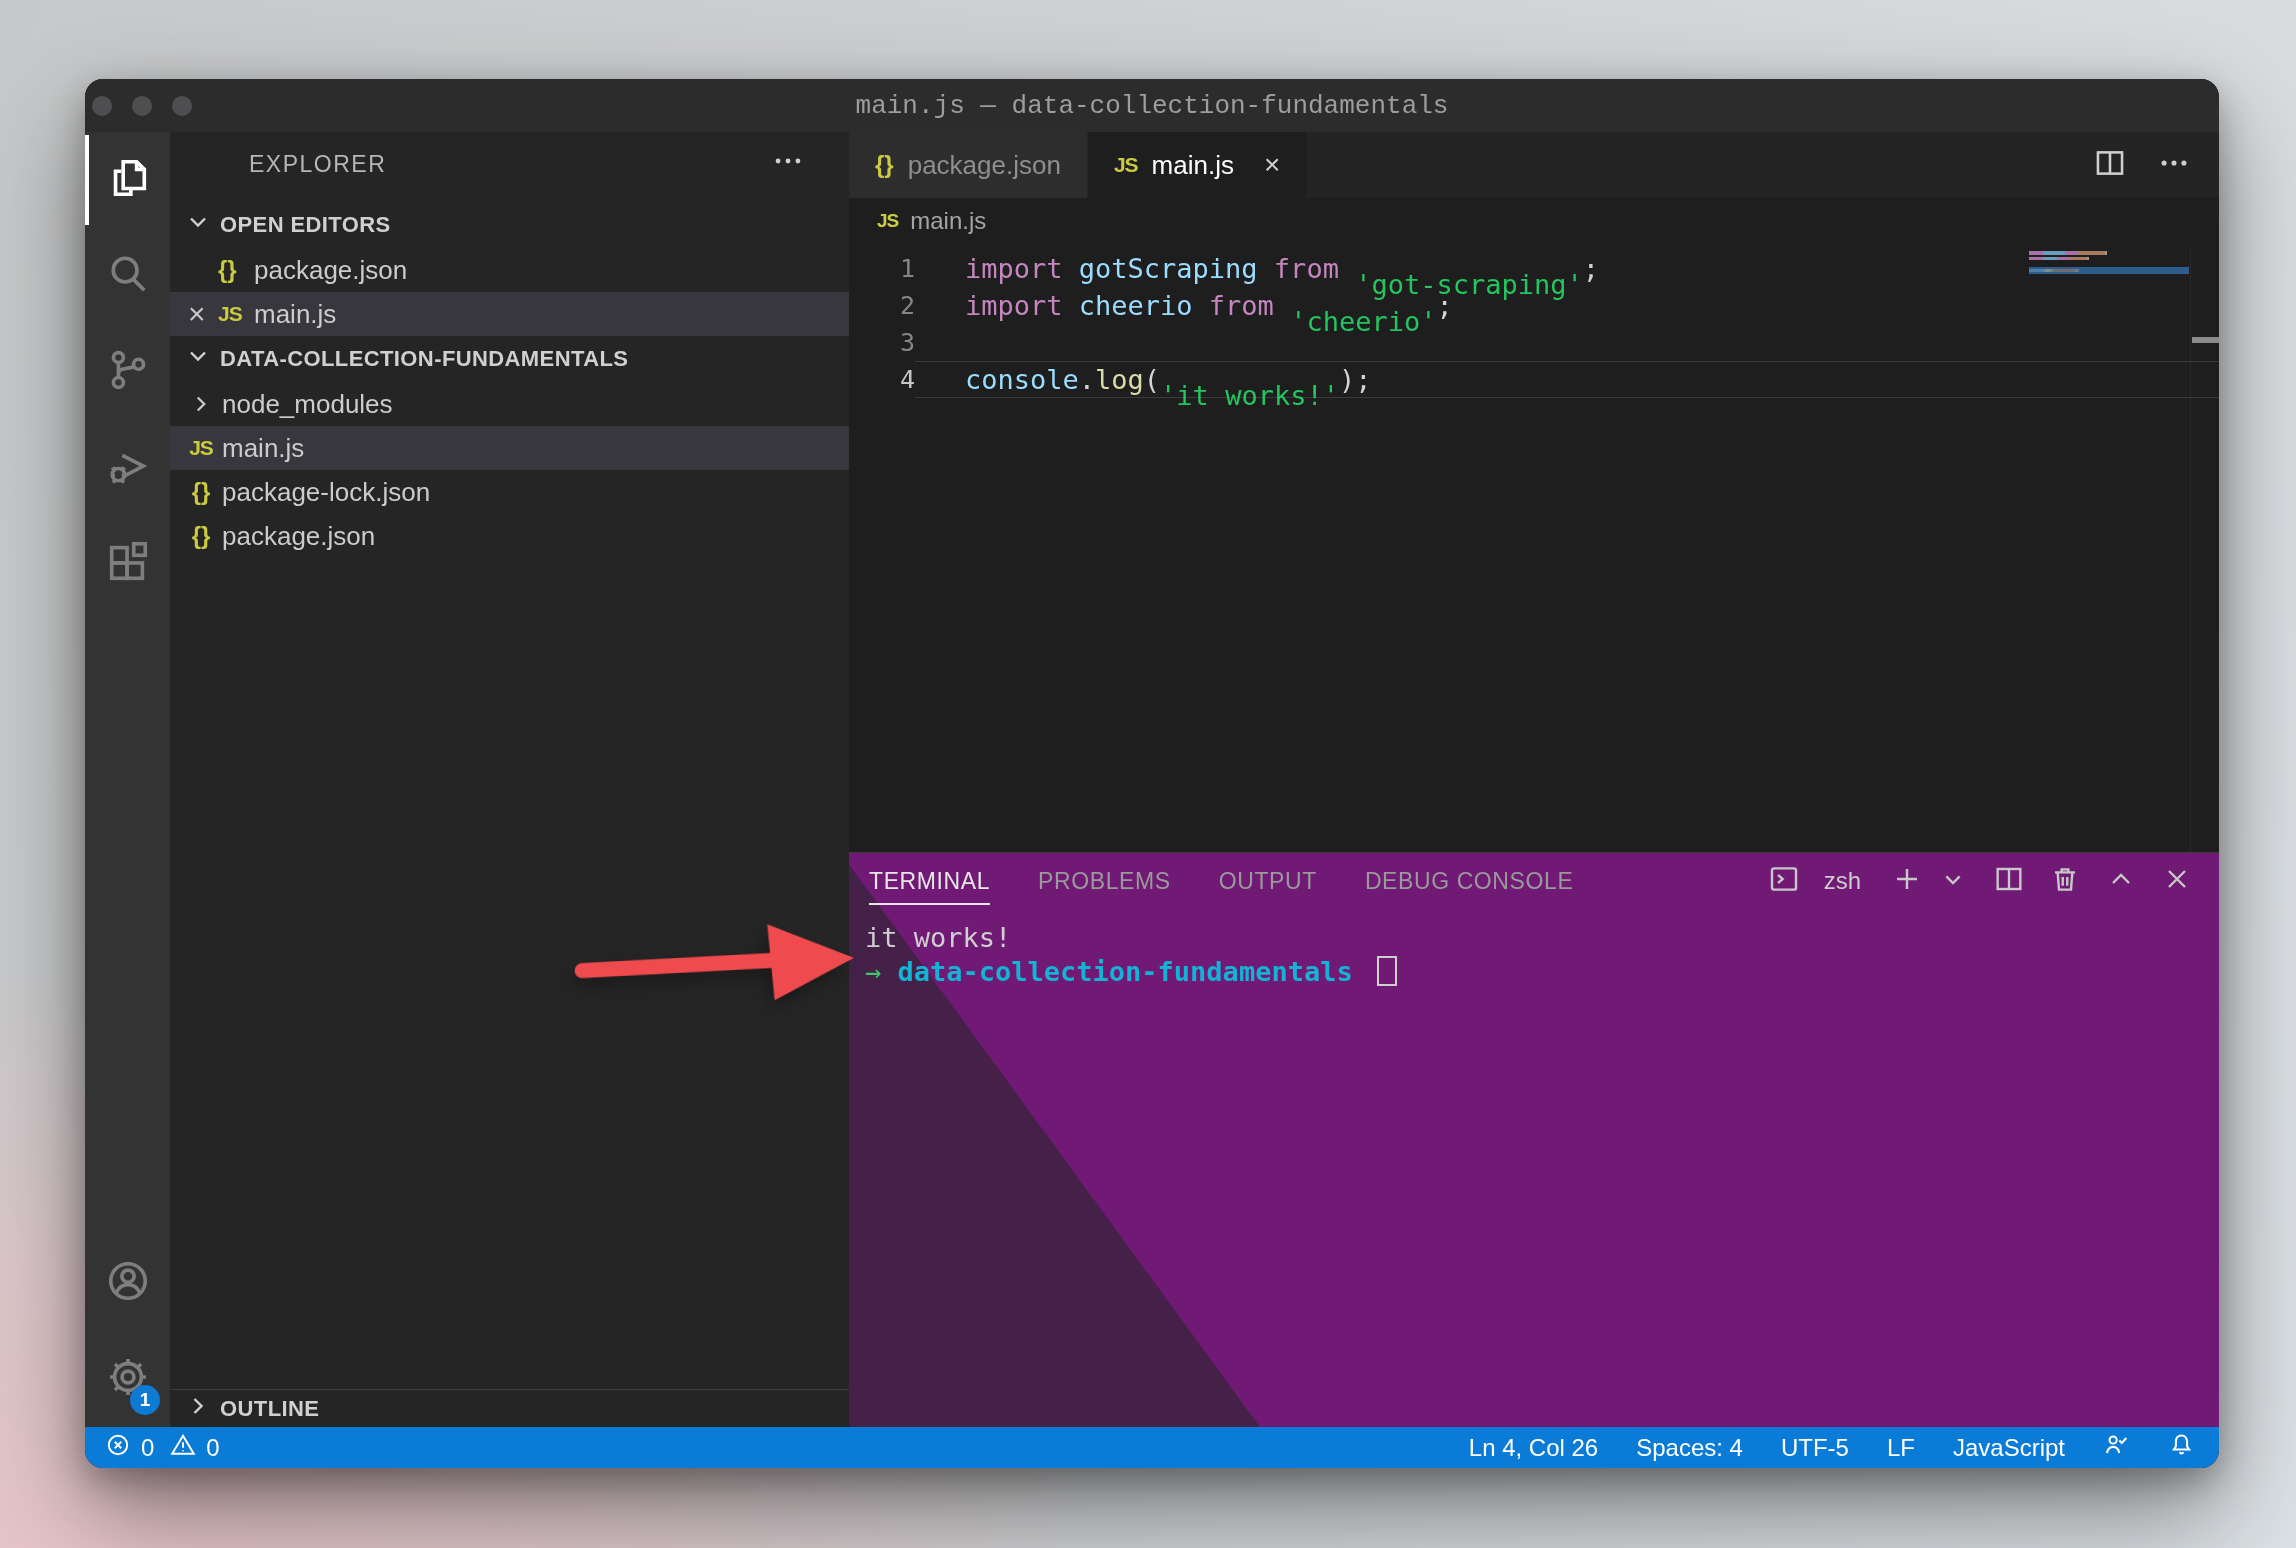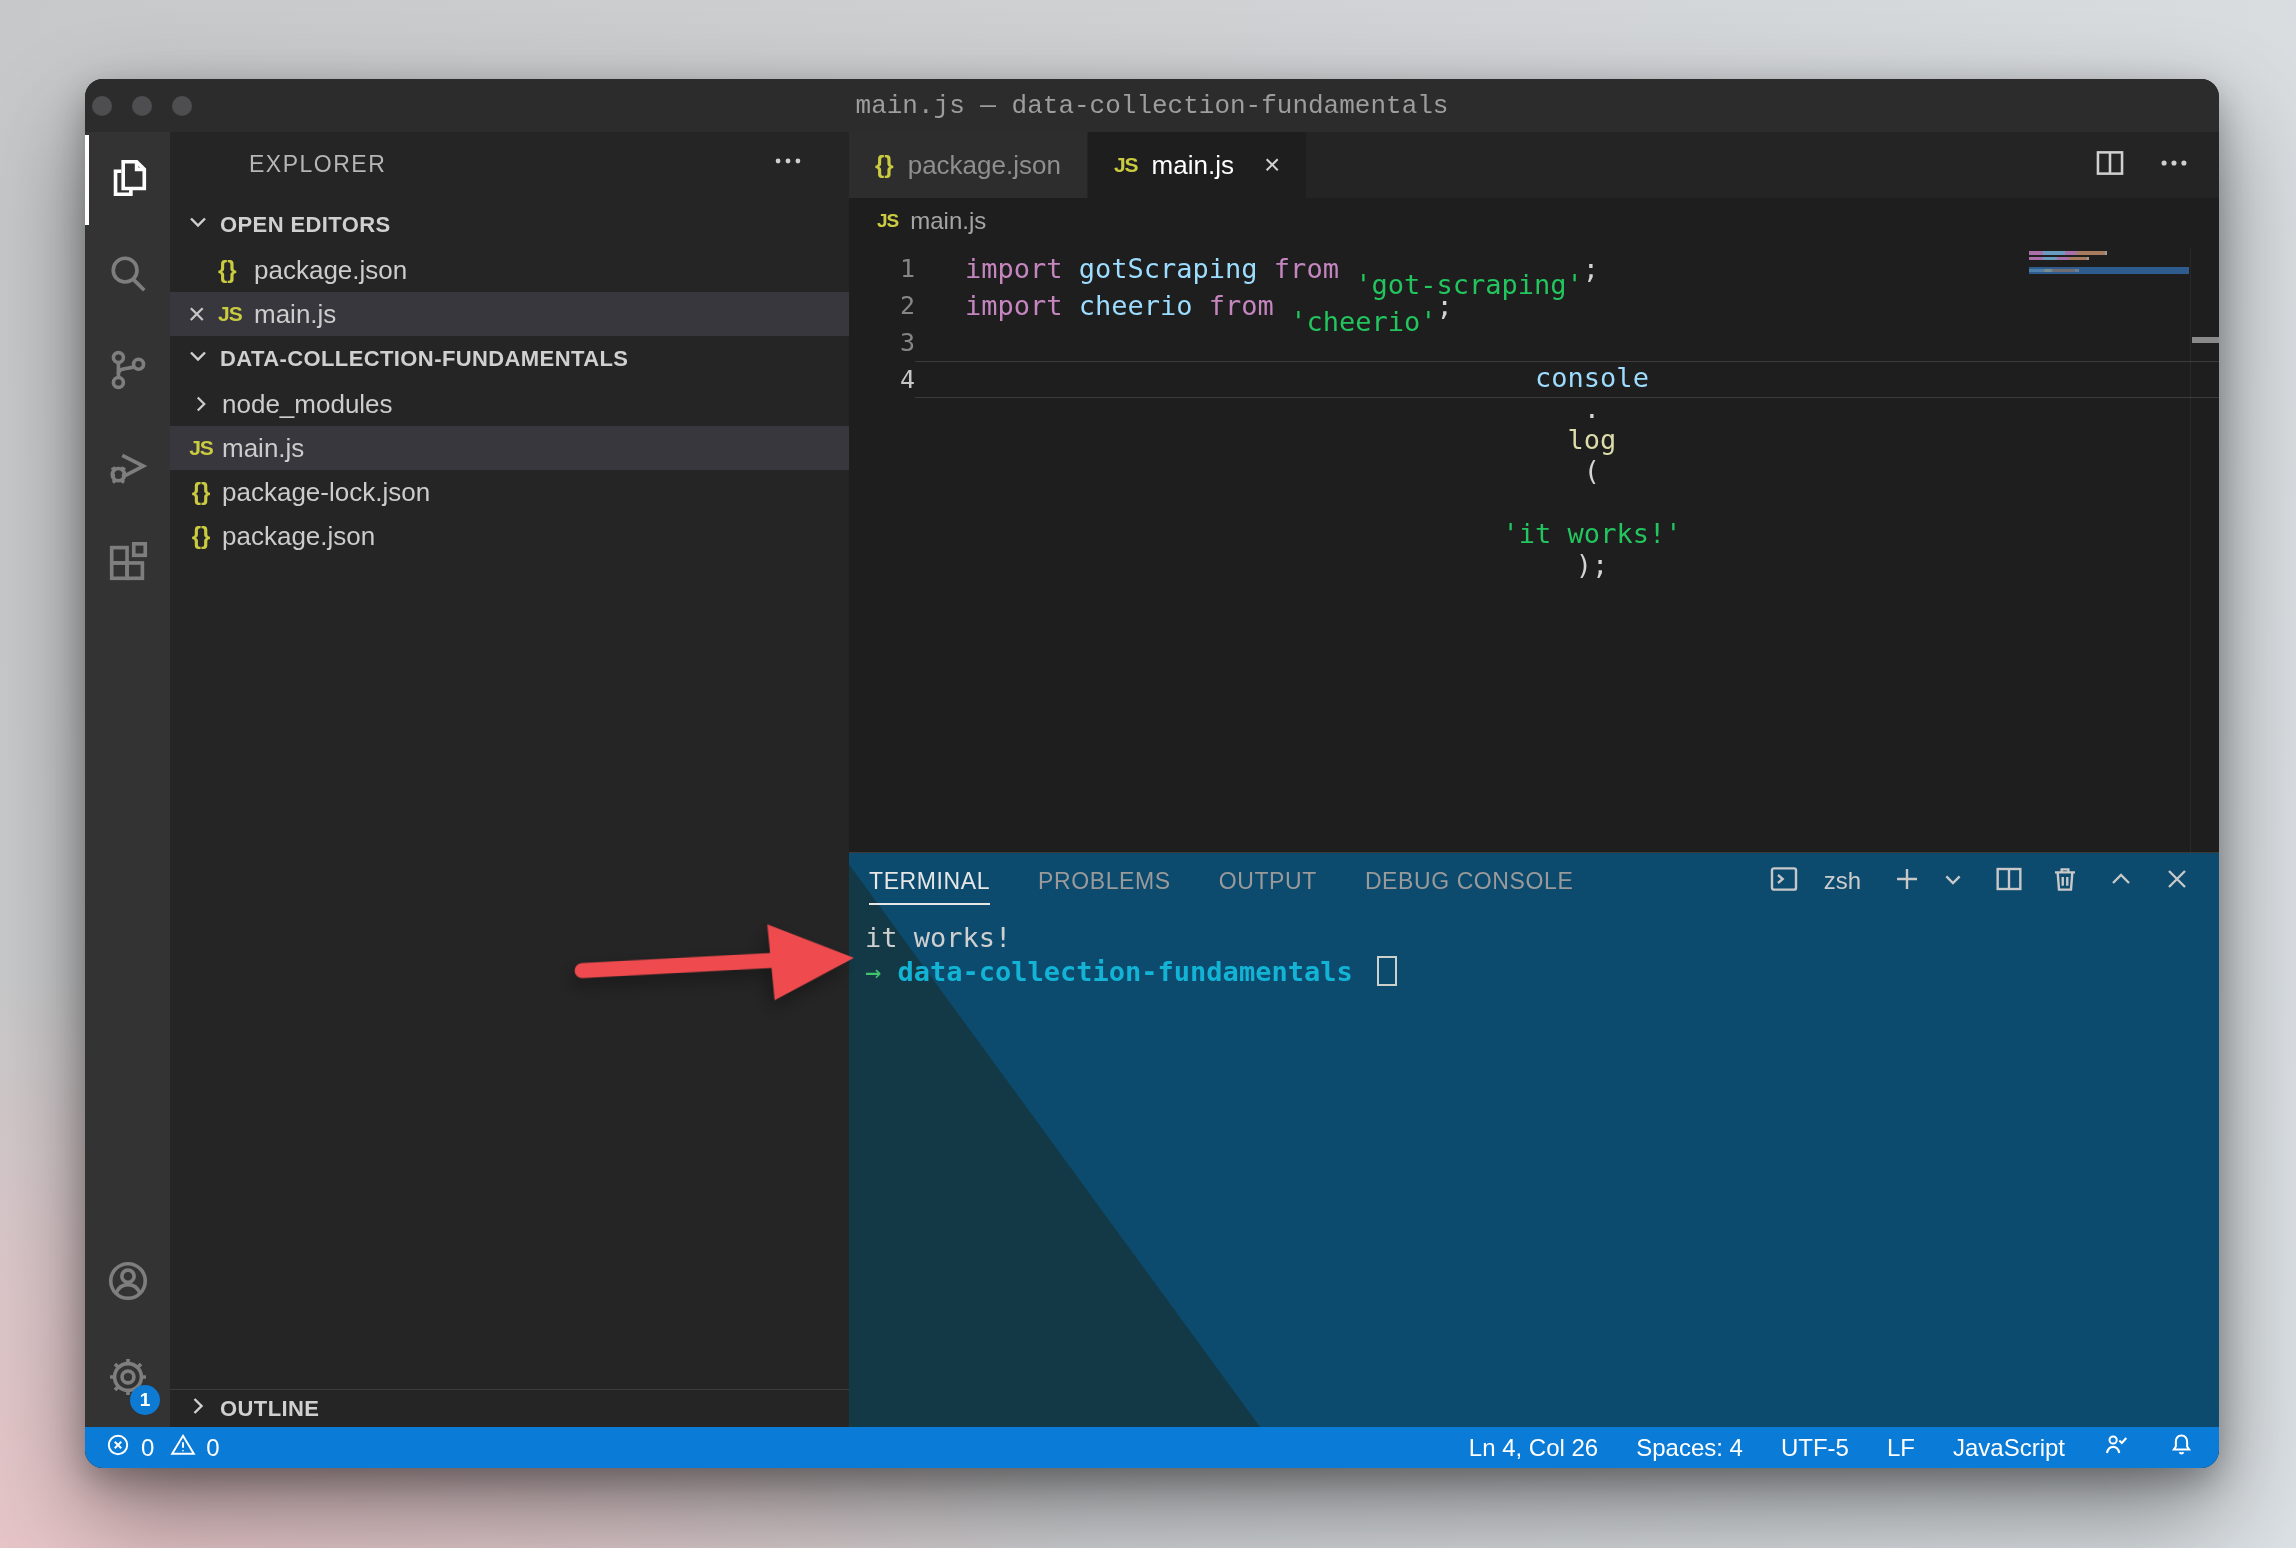--- a/index.html
+++ b/index.html
@@ -72,32 +72,32 @@
   .editor-actions svg{ width:34px; height:34px; cursor:pointer; }
   .breadcrumb{ height:46px; flex:none; display:flex; align-items:center; gap:12px; padding-left:28px;
     color:#a5a5a5; font-size:24px; }
   .breadcrumb .fico.js{ font-size:19px; }
   
   .code-area{ flex:1; position:relative; font-family:"DejaVu Sans Mono", monospace; font-size:27px; padding-top:6px; overflow:hidden; }
   .code-line{ height:37px; display:flex; align-items:center; }
   .code-line .ln{ width:66px; flex:none; text-align:right; color:#858585; font-size:25px; }
   .code-line .lc{ flex:1; padding-left:50px; height:37px; display:flex; align-items:center; white-space:pre; }
   .code-line.current .ln{ color:#c6c6c6; }
-  .code-line.current .lc{ border-top:1px solid rgba(255,255,255,.13); border-bottom:1px solid rgba(255,255,255,.13);flex-direction:column; }
+  .code-line.current .lc{ border-top:1px solid rgba(255,255,255,.13); border-bottom:1px solid rgba(255,255,255,.13); }
   .tk-kw{ color:#c586c0; } .tk-var{ color:#9cdcfe; } .tk-str{ color:#22c55e;margin-top:32px; }
   .tk-fn{ color:#dcdcaa; } .tk-pt{ color:#d4d4d4; }
   .minimap{ position:absolute; top:6px; right:30px; width:160px; cursor:pointer; }
   .mm-row{ height:5.5px; display:flex; align-items:center; }
   .mm-row span{ height:3.5px; display:inline-block; }
   .mm-row.mm-current{ height:7px; background:#2d5c8d; }
   .mm-row.mm-current span{ height:3px; opacity:.55; }
   .code-scrollbar{ position:absolute; top:4px; right:0; width:29px; bottom:0; border-left:1px solid rgba(255,255,255,.05); cursor:pointer; }
   .scroll-marker{ position:absolute; top:89px; left:1px; right:0; height:6px; background:#8a8a8a; }
   
-  .panel{ height:575px; flex:none; border-top:1px solid #3a3a3a; background:#0c4a6e; position:relative; overflow:hidden; }
+  .panel{ height:575px; flex:none; border-top:1px solid #3a3a3a; background:#701a75; position:relative; overflow:hidden; }
   .panel::before{ content:""; position:absolute; inset:0; pointer-events:none;
     background:#19271f; opacity:.5; clip-path:polygon(0 2%, 30% 100%, 0 100%); }
   .panel-tabs{ height:56px; display:flex; align-items:center; gap:48px; padding-left:20px;
     font-size:23px; letter-spacing:.6px; color:#9a9a9a; position:relative; }
   .ptab{ cursor:pointer; height:100%; display:flex; align-items:center; position:relative; }
   .ptab.active{ color:#e7e7e7; }
   .ptab.active::after{ content:""; position:absolute; left:0; right:0; bottom:4px; height:2.5px; background:#e7e7e7; }
   .panel-actions{ position:absolute; top:10px; right:26px; display:flex; align-items:center; gap:24px; color:#c8c8c8; }
   .panel-actions svg{ width:32px; height:32px; cursor:pointer; }
   .panel-actions .shell-label{ font-size:24px; color:#cccccc; margin-right:6px; }

